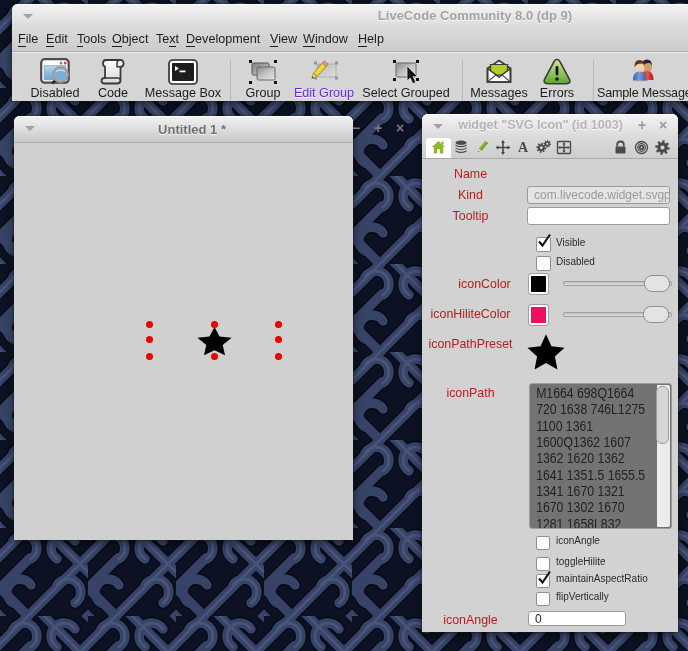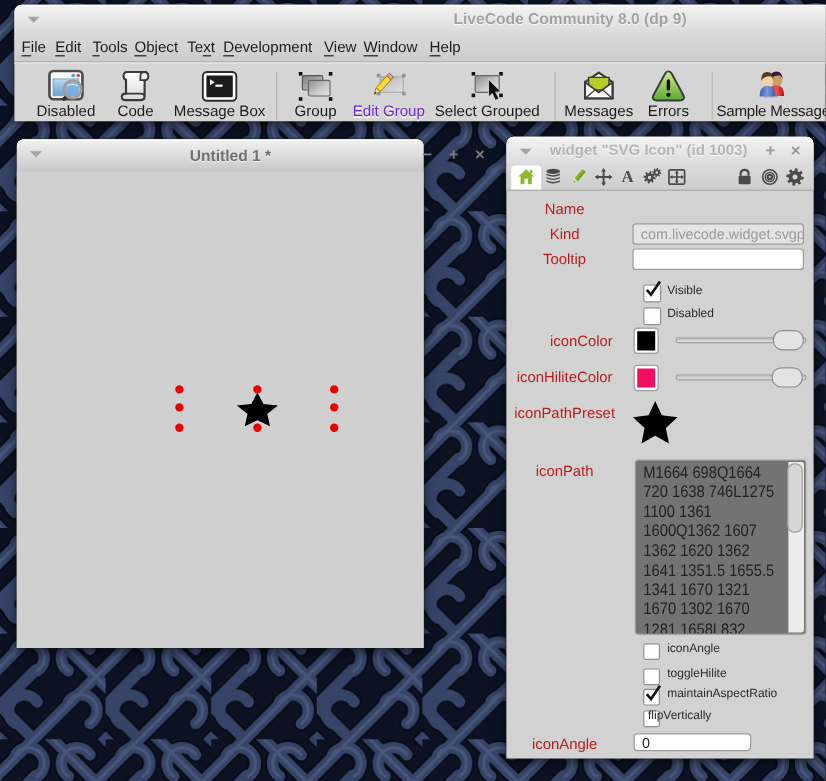--- a/index.html
+++ b/index.html
@@ -401,19 +401,19 @@
   <div class="cb" style="left:114px;top:422px"></div>
   <div class="cblb" style="left:134px;top:421px">iconAngle</div>
   <div class="cb" style="left:114px;top:443px"></div>
   <div class="cblb" style="left:134px;top:442px">toggleHilite</div>
   <div class="cb" style="left:114px;top:460px"></div>
   <svg class="chk" style="position:absolute;left:115px;top:456px" width="15" height="16" viewBox="0 0 15 16">
       <path d="M2 8.5 L5.5 12.5 L13 1.5" fill="none" stroke="#151515" stroke-width="2.2"></path>
     </svg>
   <div class="cblb" style="left:134px;top:459px">maintainAspectRatio</div>
   <div class="cb" style="left:114px;top:478px"></div>
-  <div class="cblb" style="left:118px;top:477px">flipVertically</div>
+  <div class="cblb" style="left:134px;top:477px">flipVertically</div>
 
   <div class="flabel" style="top:499px;right:159px">iconAngle</div>
   <div class="field" style="left:106px;top:497px;width:96px;height:13px;line-height:14px">
       <div class="in">0</div>
     </div>
 </div>
 
 </body></html>

